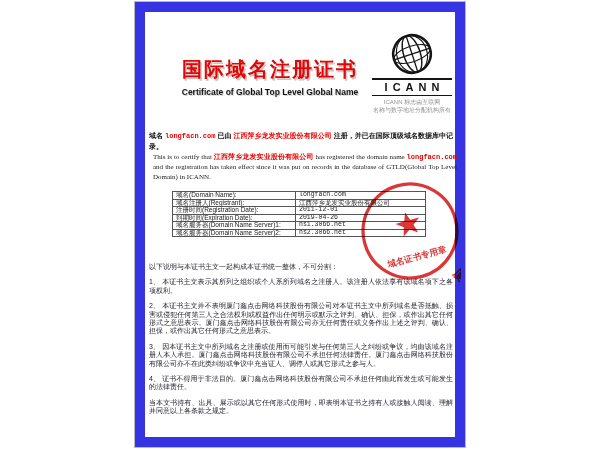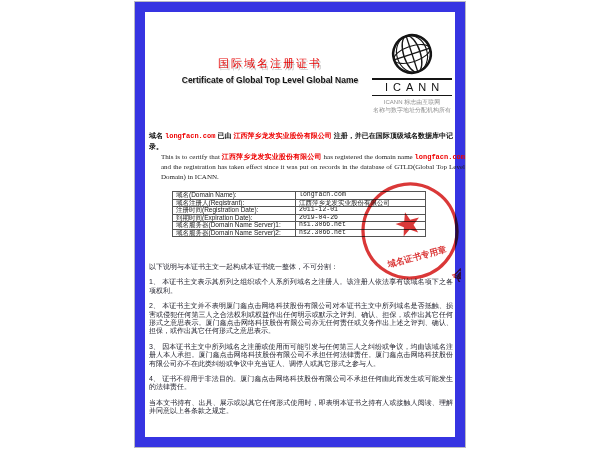--- a/index.html
+++ b/index.html
@@ -11,43 +11,43 @@
   .cert{
     position:absolute;left:134px;top:1px;width:332px;height:447px;
     background:#3634e2;border:1px solid #b9b9c4;box-sizing:border-box;padding:10px;
   }
   .inner{
     position:relative;width:100%;height:100%;background:#ffffff;box-sizing:border-box;
   }
   
   .title-block{position:absolute;left:16px;top:44px;width:218px;text-align:center;}
   .title-cn{
-    font-size:11px;font-weight:normal;color:#e60505;letter-spacing:2px;
+    font-size:20px;font-weight:bold;color:#e60505;letter-spacing:2px;
     text-shadow:1.5px 1.5px 0 #c9c9c9;white-space:nowrap;
   }
   .title-en{
     margin-top:4px;font-size:8.5px;font-weight:bold;color:#141414;
     text-shadow:1px 1px 0 #d4d4d4;white-space:nowrap;
   }
   
   .logo-block{position:absolute;right:1px;top:19px;width:84px;text-align:center;}
   .logo-rule{height:0;border-top:2px solid #151515;margin:1px 2px 1px 2px;}
   .logo-rule.thin{border-top-width:1px;margin-top:2px;}
   .logo-name{
-    font-size:11px;font-weight:normal;color:#111;letter-spacing:5px;
+    font-size:11px;font-weight:bold;color:#111;letter-spacing:5px;
     margin-left:5px;white-space:nowrap;
   }
   .logo-caption{font-size:6px;color:#8f8f8f;line-height:1.35;margin-top:2px;white-space:nowrap;}
   
   .intro-cn{
     position:absolute;left:4px;top:119px;width:304px;
     font-size:7px;font-weight:bold;color:#141414;line-height:1.4;text-align:justify;
   }
   .intro-en{
-    position:absolute;left:16px;top:141px;width:304px;
+    position:absolute;left:8px;top:141px;width:304px;
     font-family:"Liberation Serif","DejaVu Serif",serif;
     font-size:7px;color:#222;line-height:1.4;text-align:justify;
   }
   .red{color:#ee0000;}
   .dom{
     font-family:"Liberation Mono","DejaVu Sans Mono",monospace;
     font-weight:bold;color:#ee0000;
   }
   
   .info-table{

